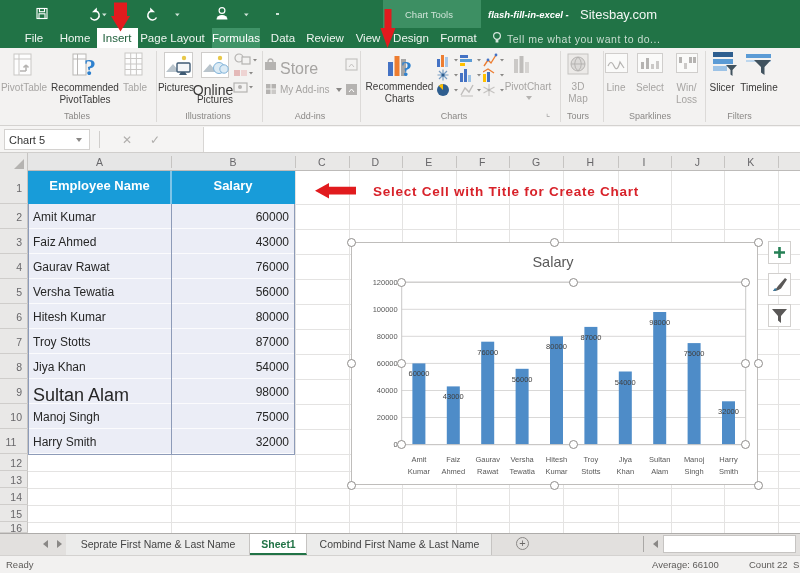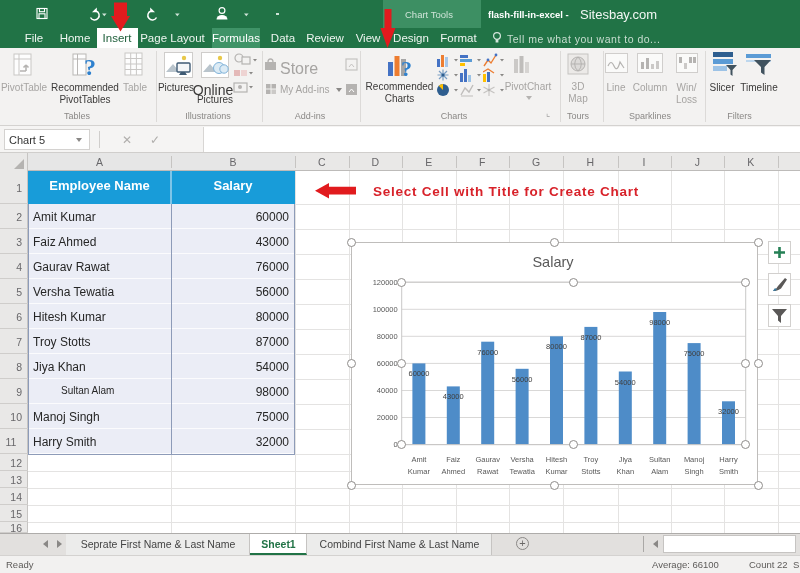--- a/index.html
+++ b/index.html
@@ -3,21 +3,21 @@
 
 *{margin:0;padding:0;box-sizing:border-box;}
 html,body{width:800px;height:573px;overflow:hidden;}
 body{font-family:"Liberation Sans",sans-serif;position:relative;background:#fff;}
 .abs{position:absolute;}
 
 </style></head><body>
 <div class="abs" style="left:0;top:0;width:800px;height:28px;background:#217346;"></div>
 <div class="abs" style="left:383px;top:0;width:98px;height:28px;background:#3d8f63;"></div>
 <div class="abs" style="left:405px;top:9px;width:60px;font-size:9.5px;color:#cfe4d8;">Chart Tools</div>
-<div class="abs" style="left:488px;top:9px;font-size:9.5px;font-weight:bold;color:#fff;">flash-fill-in-excel -</div>
+<div class="abs" style="left:488px;top:9px;font-size:9.5px;font-weight:bold;color:#fff;font-style:italic;">flash-fill-in-excel -</div>
 <div class="abs" style="left:580px;top:7px;font-size:13px;color:#f2f7f4;">Sitesbay.com</div>
 <svg class="abs" style="left:0;top:0;" width="300" height="28" viewBox="0 0 300 28">
 <g stroke="#fff" stroke-width="1.1" fill="none">
 <rect x="37" y="8.5" width="10" height="10"></rect>
       <rect x="39.5" y="8.5" width="5" height="3.2"></rect>
       <rect x="39" y="13.8" width="6" height="4.7"></rect>
 </g>
 <path d="M 96 11 A 4.6 4.6 0 1 1 90.5 17.5" stroke="#fff" stroke-width="1.5" fill="none"></path>
 <path d="M 96.8 7.5 L 96.8 12.3 L 92 12.3 Z" fill="#fff"></path>
 <path d="M 102 13.5 l 4.6 0 l -2.3 2.8 Z" fill="#cfe4d8"></path>
@@ -214,21 +214,21 @@
     <path d="M3 13 q3-7 6 0 t6-4 l4 6" stroke="#b5b3b1" fill="none" stroke-width="1.2"></path>
   </svg>
 <div class="abs" style="left:556px;top:82px;width:120px;text-align:center;font-size:10px;color:#a6a4a2;">Line</div>
 <svg class="abs" style="left:637px;top:53px;" width="26" height="20" viewBox="0 0 26 20">
 <rect x="0.5" y="0.5" width="25" height="19" fill="#fafaf9" stroke="#d0cecc"></rect>
     <rect x="4" y="9" width="3" height="7" fill="#b5b3b1"></rect>
     <rect x="9" y="5" width="3" height="11" fill="#b5b3b1"></rect>
     <rect x="14" y="11" width="3" height="5" fill="#cbc9c7"></rect>
     <rect x="19" y="8" width="3" height="8" fill="#cbc9c7"></rect>
   </svg>
-<div class="abs" style="left:590px;top:82px;width:120px;text-align:center;font-size:10px;color:#a6a4a2;">Column</div>
+<div class="abs" style="left:590px;top:82px;width:120px;text-align:center;font-size:10px;color:#a6a4a2;">Select</div>
 <svg class="abs" style="left:676px;top:53px;" width="22" height="20" viewBox="0 0 22 20">
 <rect x="0.5" y="0.5" width="21" height="19" fill="#fafaf9" stroke="#d0cecc"></rect>
     <rect x="3" y="4" width="3" height="6" fill="#b5b3b1"></rect>
     <rect x="8" y="10" width="3" height="6" fill="#cbc9c7"></rect>
     <rect x="13" y="4" width="3" height="6" fill="#b5b3b1"></rect>
     <rect x="17" y="4" width="3" height="6" fill="#b5b3b1"></rect>
   </svg>
 <div class="abs" style="left:626.5px;top:82px;width:120px;text-align:center;font-size:10px;color:#a6a4a2;">Win/</div>
 <div class="abs" style="left:626.5px;top:93.5px;width:120px;text-align:center;font-size:10px;color:#a6a4a2;">Loss</div>
 <svg class="abs" style="left:712px;top:51px;" width="26" height="26" viewBox="0 0 26 26">
@@ -359,21 +359,21 @@
 <div class="abs" style="left:28px;top:304px;width:267px;height:25px;background:#ebedf6;border-bottom:1px solid #fbfbfd;"></div>
 <div class="abs" style="left:33px;top:310px;font-size:12px;color:#262626;">Hitesh Kumar</div>
 <div class="abs" style="left:171px;top:310px;width:118px;text-align:right;font-size:12px;color:#262626;">80000</div>
 <div class="abs" style="left:28px;top:329px;width:267px;height:25px;background:#ebedf6;border-bottom:1px solid #fbfbfd;"></div>
 <div class="abs" style="left:33px;top:335px;font-size:12px;color:#262626;">Troy Stotts</div>
 <div class="abs" style="left:171px;top:335px;width:118px;text-align:right;font-size:12px;color:#262626;">87000</div>
 <div class="abs" style="left:28px;top:354px;width:267px;height:25px;background:#ebedf6;border-bottom:1px solid #fbfbfd;"></div>
 <div class="abs" style="left:33px;top:360px;font-size:12px;color:#262626;">Jiya Khan</div>
 <div class="abs" style="left:171px;top:360px;width:118px;text-align:right;font-size:12px;color:#262626;">54000</div>
 <div class="abs" style="left:28px;top:379px;width:267px;height:25px;background:#ebedf6;border-bottom:1px solid #fbfbfd;"></div>
-<div class="abs" style="left:33px;top:385px;font-size:10px;color:#262626;margin-left:28px;">Sultan Alam</div>
+<div class="abs" style="left:33px;top:385px;font-size:18px;color:#262626;">Sultan Alam</div>
 <div class="abs" style="left:171px;top:385px;width:118px;text-align:right;font-size:12px;color:#262626;">98000</div>
 <div class="abs" style="left:28px;top:404px;width:267px;height:25px;background:#ebedf6;border-bottom:1px solid #fbfbfd;"></div>
 <div class="abs" style="left:33px;top:410px;font-size:12px;color:#262626;">Manoj Singh</div>
 <div class="abs" style="left:171px;top:410px;width:118px;text-align:right;font-size:12px;color:#262626;">75000</div>
 <div class="abs" style="left:28px;top:429px;width:267px;height:25px;background:#ebedf6;border-bottom:1px solid #fbfbfd;"></div>
 <div class="abs" style="left:33px;top:435px;font-size:12px;color:#262626;">Harry Smith</div>
 <div class="abs" style="left:171px;top:435px;width:118px;text-align:right;font-size:12px;color:#262626;">32000</div>
 <div class="abs" style="left:28px;top:204px;width:1px;height:250px;background:#8d9bb8;"></div>
 <div class="abs" style="left:170.5px;top:204px;width:1px;height:250px;background:#8d9bb8;"></div>
 <div class="abs" style="left:294px;top:204px;width:1px;height:250px;background:#8d9bb8;"></div>

